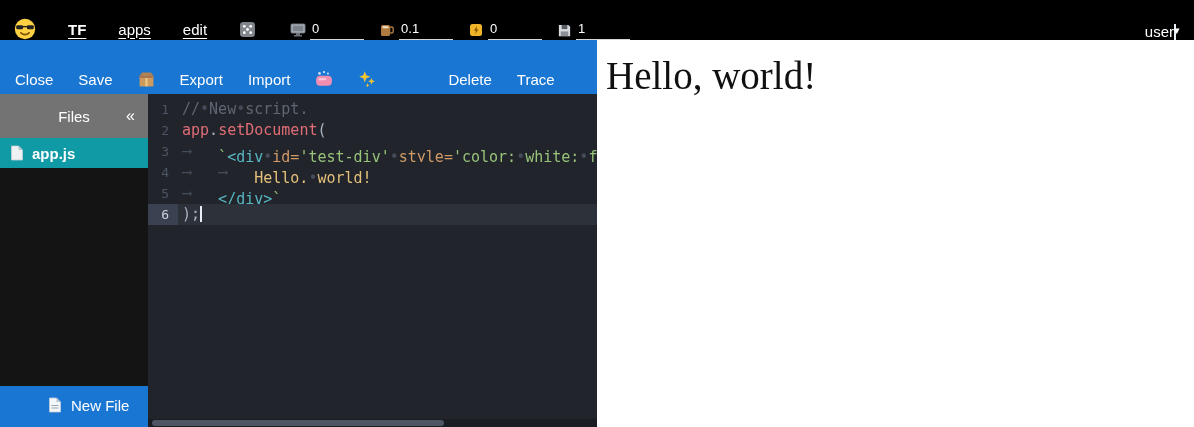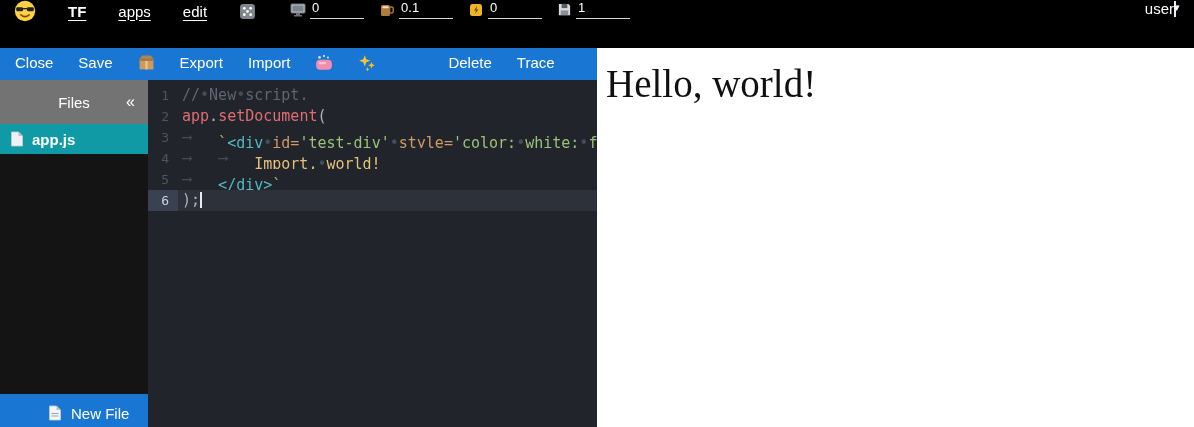--- a/index.html
+++ b/index.html
@@ -5,22 +5,22 @@
   * { box-sizing: border-box; }
   html,body { margin:0; padding:0; }
   body {
     width:1194px; height:427px; overflow:hidden;
     font-family:"Liberation Sans", sans-serif;
     background:#ffffff;
   }
 
   
   .topbar {
-    height:48px; background:#000000;
-    display:flex; align-items:flex-start;
+    height:40px; background:#000000;
+    display:flex; align-items:flex-end;
   }
   .tb-left { display:flex; align-items:center; gap:32px; padding-left:14px; }
   .tb-link {
     color:#ffffff; font-size:15px; text-decoration:underline;
     text-underline-offset:3px; cursor:pointer;
   }
   .tb-link.bold { font-weight:700; }
   .icon-btn { display:inline-flex; align-items:center; cursor:pointer; background:none; border:none; padding:0; }
   .tb-stats { display:flex; align-items:center; gap:15px; margin-left:34px; }
   .stat { display:flex; align-items:center; gap:4px; }
@@ -30,21 +30,21 @@
   }
   .tb-user { margin-left:auto; padding-right:18px; color:#ffffff; font-size:15px; cursor:pointer; display:flex; align-items:center; gap:0; }
   .tb-user .caret { font-size:11px; }
 
   
   .main { display:flex; height:387px; }
   .left-col { width:597px; flex:0 0 597px; display:flex; flex-direction:column; }
 
   
   .toolbar {
-    height:32px; background:#1976d2; display:flex; align-items:flex-start;
+    height:54px; background:#1976d2; display:flex; align-items:flex-end;
     padding:0 6px 0 10px; gap:15px;
   }
   .toolbar button {
     background:transparent; border:none; color:#ffffff; font-size:15px;
     font-family:inherit; padding:6px 5px; cursor:pointer; display:inline-flex; align-items:center;
   }
   .btn-save { background:#9e9e9e; color:#14181c; border-radius:3px; padding:7px 14px; }
   .btn-blank {
     width:32px; height:29px; border:2px solid #eef2f6;
     background:rgba(255,255,255,0.12); border-radius:2px; padding:0;
@@ -231,21 +231,21 @@
             <span>New File</span>
           </div>
         </div>
       </div>
 
       <div class="editor">
         <div class="code-lines">
             <div class="code-line"><span class="gutter-num">1</span><span class="code-content"><span class="tok-cm">//</span><span class="tok-ws">•</span><span class="tok-cm">New</span><span class="tok-ws">•</span><span class="tok-cm">script.</span></span></div>
             <div class="code-line"><span class="gutter-num">2</span><span class="code-content"><span class="tok-var">app</span><span class="tok-pn">.</span><span class="tok-var">setDocument</span><span class="tok-pn">(</span></span></div>
             <div class="code-line"><span class="gutter-num">3</span><span class="code-content"><span class="tok-tab">⟶</span><span class="tok-str">`</span><span class="tok-tag">&lt;div</span><span class="tok-ws">•</span><span class="tok-attr">id=</span><span class="tok-str">'test-div'</span><span class="tok-ws">•</span><span class="tok-attr">style=</span><span class="tok-str">'color:</span><span class="tok-ws">•</span><span class="tok-str">white;</span><span class="tok-ws">•</span><span class="tok-str">f</span></span></div>
-            <div class="code-line"><span class="gutter-num">4</span><span class="code-content"><span class="tok-tab">⟶</span><span class="tok-tab">⟶</span><span class="tok-text">Import,</span><span class="tok-ws">•</span><span class="tok-text">world!</span></span></div>
+            <div class="code-line"><span class="gutter-num">4</span><span class="code-content"><span class="tok-tab">⟶</span><span class="tok-tab">⟶</span><span class="tok-text">Hello,</span><span class="tok-ws">•</span><span class="tok-text">world!</span></span></div>
             <div class="code-line"><span class="gutter-num">5</span><span class="code-content"><span class="tok-tab">⟶</span><span class="tok-tag">&lt;/div&gt;</span><span class="tok-str">`</span></span></div>
             <div class="code-line active"><span class="gutter-num active">6</span><span class="code-content"><span class="tok-pn">);</span><span class="caret"></span></span></div>
           </div>
         <div class="h-scrollbar">
           <div class="h-thumb"></div>
         </div>
       </div>
 
     </div>
   </div>

